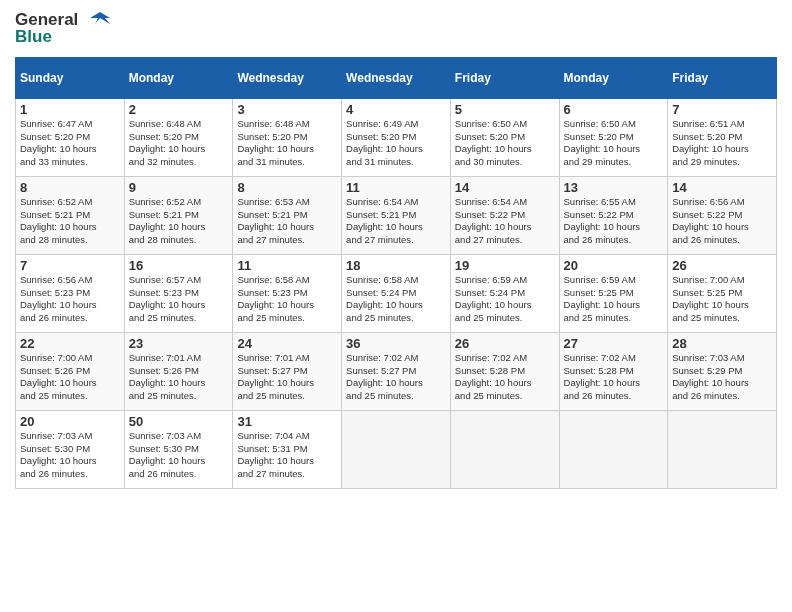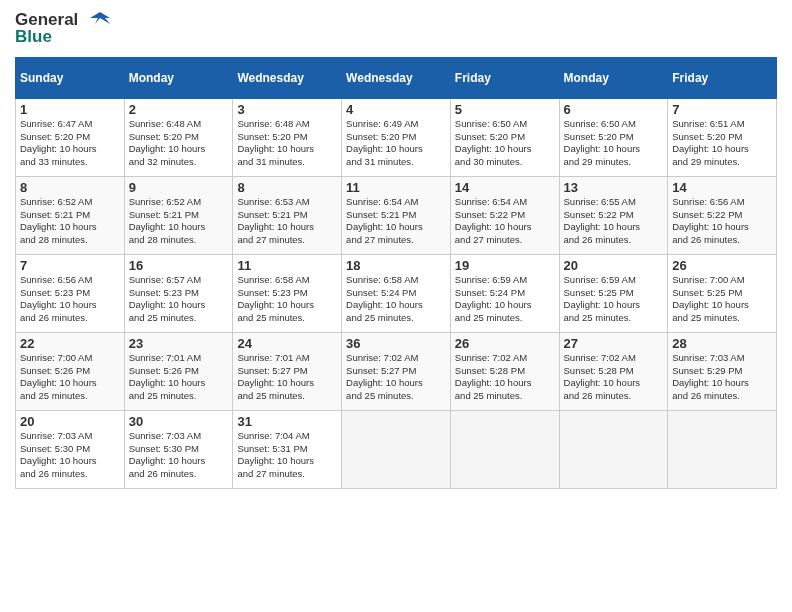--- a/index.html
+++ b/index.html
@@ -146,21 +146,21 @@
           <td><span class="day-num">22</span><span class="day-info">Sunrise: 7:00 AM<br>Sunset: 5:26 PM<br>Daylight: 10 hours<br>and 25 minutes.</span></td>
           <td><span class="day-num">23</span><span class="day-info">Sunrise: 7:01 AM<br>Sunset: 5:26 PM<br>Daylight: 10 hours<br>and 25 minutes.</span></td>
           <td><span class="day-num">24</span><span class="day-info">Sunrise: 7:01 AM<br>Sunset: 5:27 PM<br>Daylight: 10 hours<br>and 25 minutes.</span></td>
           <td><span class="day-num">36</span><span class="day-info">Sunrise: 7:02 AM<br>Sunset: 5:27 PM<br>Daylight: 10 hours<br>and 25 minutes.</span></td>
           <td><span class="day-num">26</span><span class="day-info">Sunrise: 7:02 AM<br>Sunset: 5:28 PM<br>Daylight: 10 hours<br>and 25 minutes.</span></td>
           <td><span class="day-num">27</span><span class="day-info">Sunrise: 7:02 AM<br>Sunset: 5:28 PM<br>Daylight: 10 hours<br>and 26 minutes.</span></td>
           <td><span class="day-num">28</span><span class="day-info">Sunrise: 7:03 AM<br>Sunset: 5:29 PM<br>Daylight: 10 hours<br>and 26 minutes.</span></td>
         </tr>
         <tr>
           <td><span class="day-num">20</span><span class="day-info">Sunrise: 7:03 AM<br>Sunset: 5:30 PM<br>Daylight: 10 hours<br>and 26 minutes.</span></td>
-          <td><span class="day-num">30</span><span class="day-info">Sunrise: 7:03 AM<br>Sunset: 5:30 PM<br>Daylight: 10 hours<br>and 26 minutes.</span></td>
+          <td><span class="day-num">50</span><span class="day-info">Sunrise: 7:03 AM<br>Sunset: 5:30 PM<br>Daylight: 10 hours<br>and 26 minutes.</span></td>
           <td><span class="day-num">31</span><span class="day-info">Sunrise: 7:04 AM<br>Sunset: 5:31 PM<br>Daylight: 10 hours<br>and 27 minutes.</span></td>
           <td class="empty"></td>
           <td class="empty"></td>
           <td class="empty"></td>
           <td class="empty"></td>
         </tr>
       </tbody>
   </table>
 </div>
 

